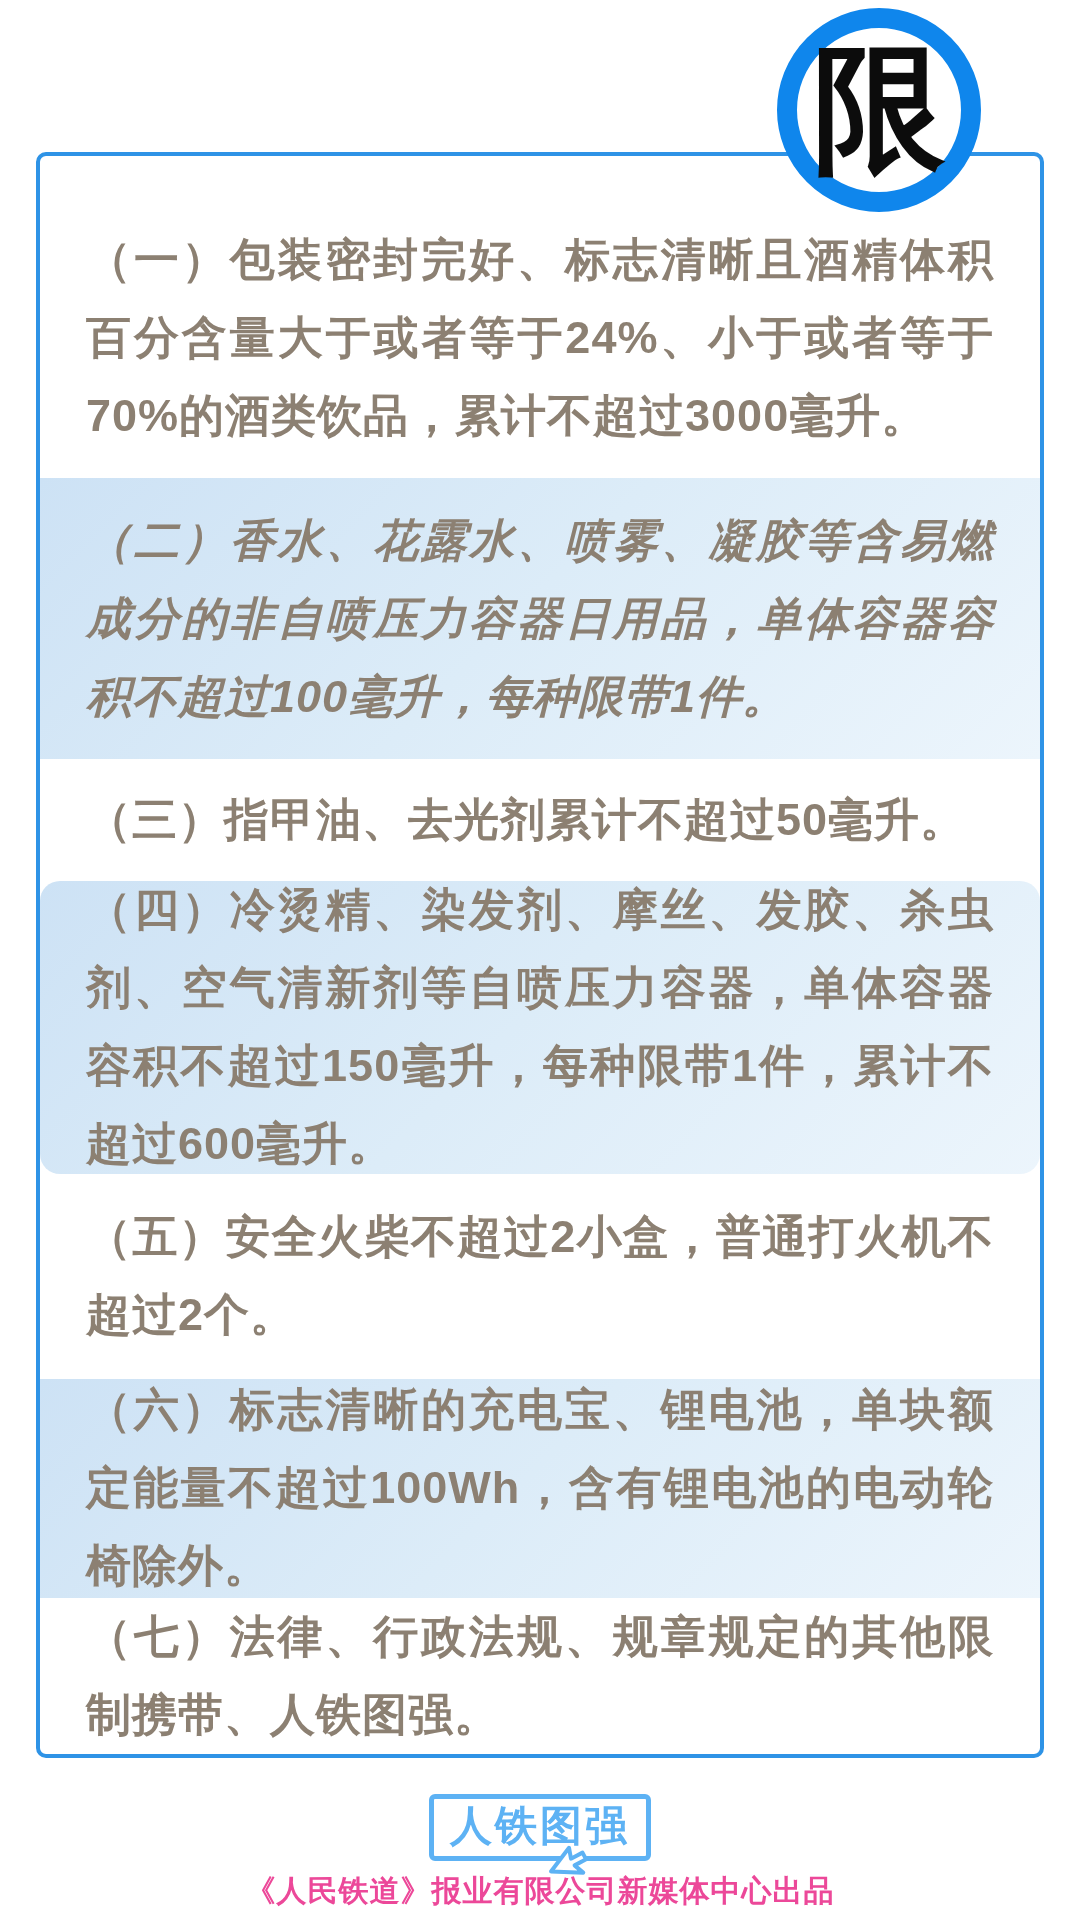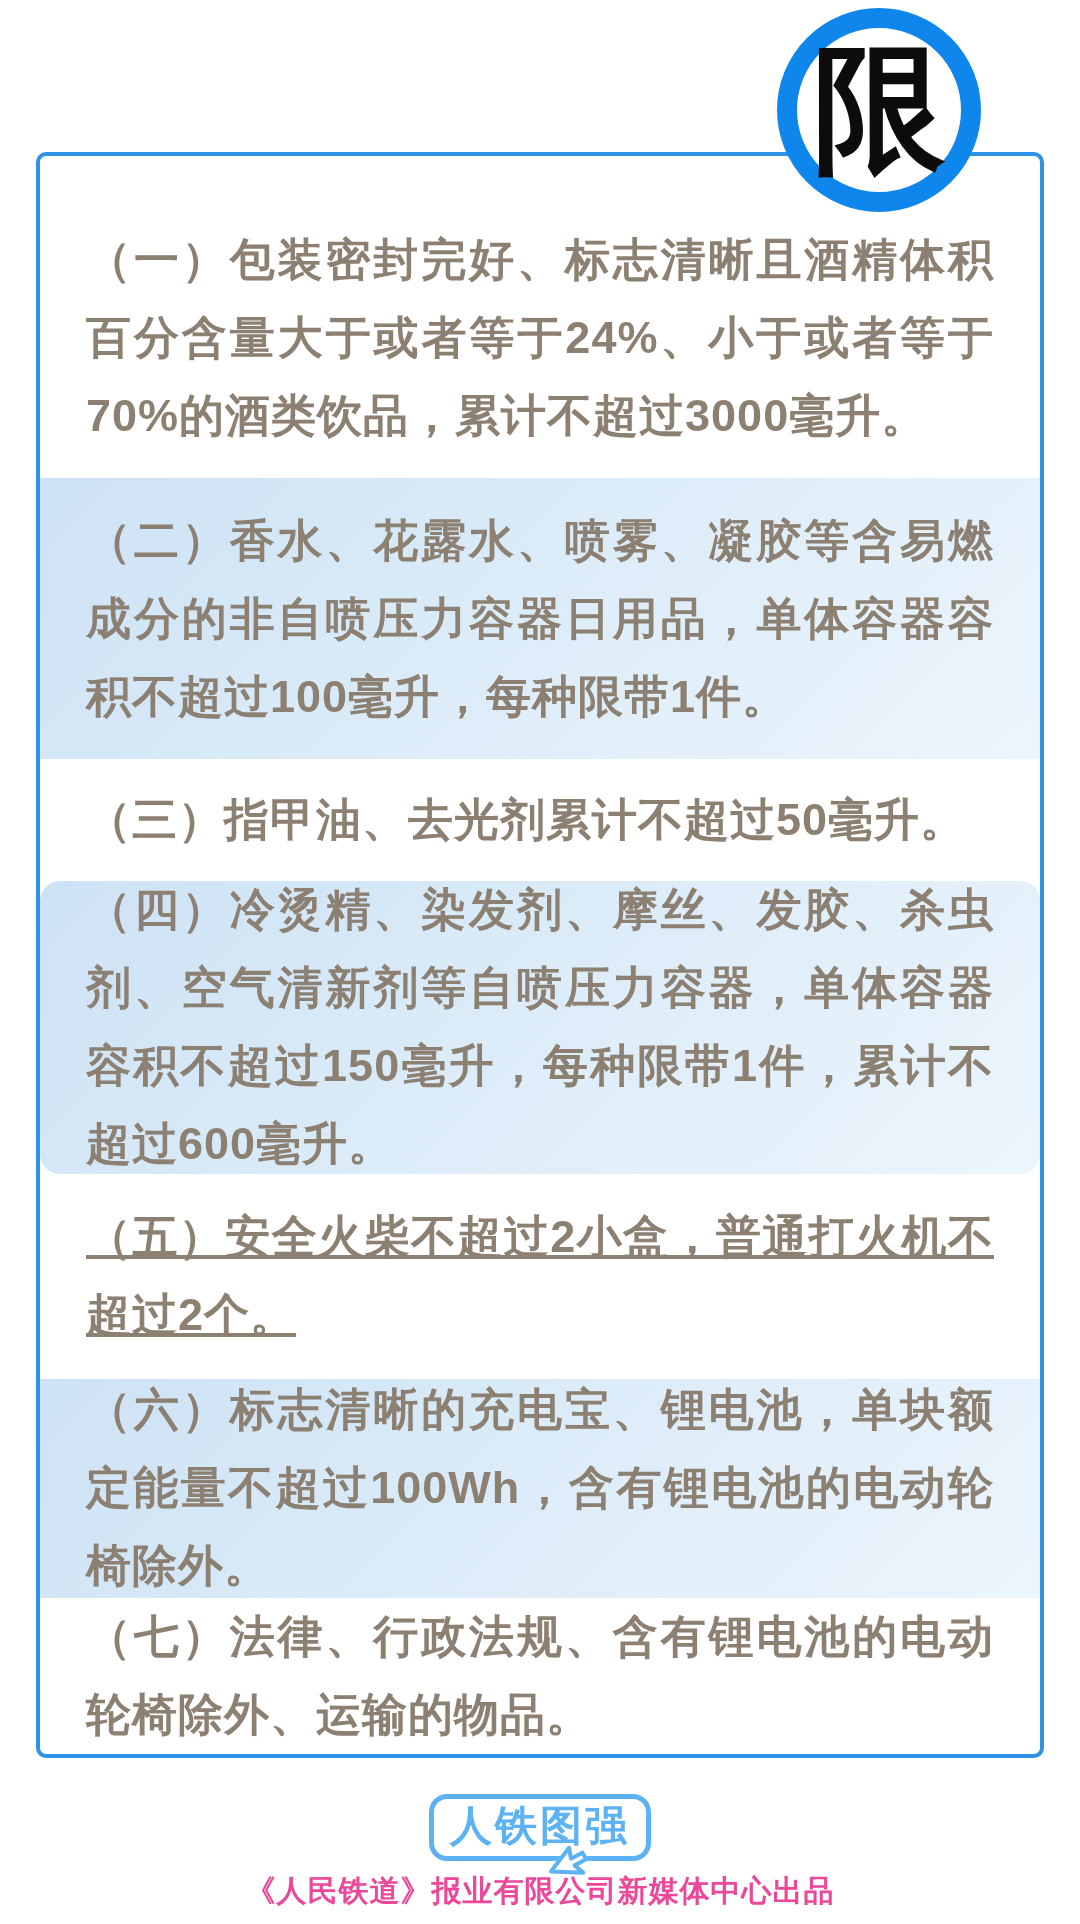--- a/index.html
+++ b/index.html
@@ -49,33 +49,33 @@
     box-sizing:border-box;padding:0 46px;
     display:flex;flex-direction:column;justify-content:center;
     font-size:45px;font-weight:bold;line-height:78px;
     color:#8c8072;letter-spacing:1px;text-align:justify;
   }
   .item p{margin:0;}
   .item.alt{
     background:linear-gradient(135deg,#cde2f5 0%,#dcecf8 48%,#ecf5fc 100%);
   }
   .s1{min-height:322px;padding-top:42px;}
-  .s2{min-height:281px;}
+  .s2{min-height:281px;font-style:italic;}
   .s3{min-height:122px;}
   .s4{min-height:278px;border-radius:20px;}
-  .s5{min-height:205px;text-decoration:underline;}
+  .s5{min-height:205px;}
   .s6{min-height:190px;align-items:flex-end;}
   .s7{flex:1;}
 
   
   .footer{position:absolute;left:0;top:1794px;width:1080px;text-align:center;}
   .logo-wrap{position:relative;display:inline-block;}
   .logo-bubble{
     display:inline-block;box-sizing:border-box;
-    border:5px solid #5db2f4;border-radius:18px;
+    border:5px solid #5db2f4;border-radius:6px;
     padding:3px 16px 6px;
     font-size:42px;font-weight:900;color:#5db2f4;
     letter-spacing:3px;line-height:1.15;
     background:#ffffff;
   }
   .cursor-icon{
     position:absolute;left:52%;bottom:-21px;width:46px;height:46px;
   }
   .credit{
     margin:10px 0 0;font-size:30px;font-weight:bold;
@@ -105,21 +105,21 @@
     <section class="item alt s4">
       <p>（四）冷烫精、染发剂、摩丝、发胶、杀虫剂、空气清新剂等自喷压力容器，单体容器容积不超过150毫升，每种限带1件，累计不超过600毫升。</p>
     </section>
     <section class="item s5">
       <p>（五）安全火柴不超过2小盒，普通打火机不超过2个。</p>
     </section>
     <section class="item alt s6">
       <p>（六）标志清晰的充电宝、锂电池，单块额定能量不超过100Wh，含有锂电池的电动轮椅除外。</p>
     </section>
     <section class="item s7">
-      <p>（七）法律、行政法规、含有锂电池的电动轮椅除外、运输的物品。</p>
+      <p>（七）法律、行政法规、规章规定的其他限制携带、人铁图强。</p>
     </section>
   </main>
 
   <footer class="footer">
     <div class="logo-wrap">
       <span class="logo-bubble">人铁图强</span>
       <svg class="cursor-icon" viewBox="0 0 46 46" xmlns="http://www.w3.org/2000/svg">
         <g transform="rotate(-95 23 23)">
           <path d="M12 6 L34 26 L23 27 L28 39 L21 42 L16 30 L8 38 Z" fill="#ffffff" stroke="#5db2f4" stroke-width="4" stroke-linejoin="round"></path>
         </g>

